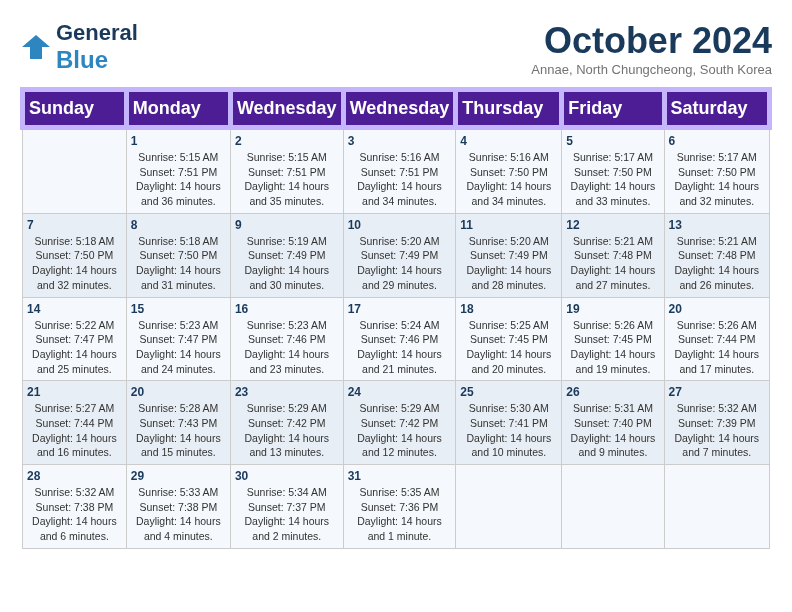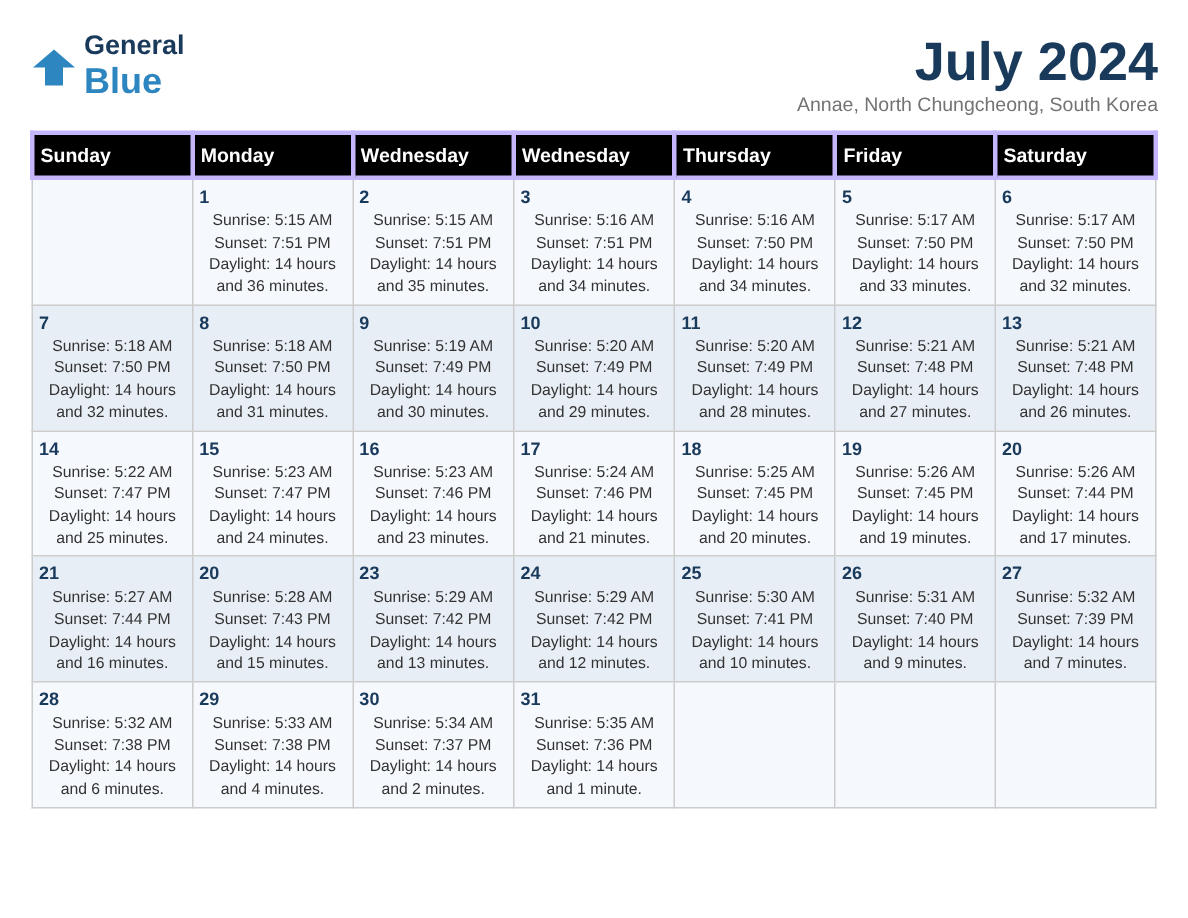--- a/index.html
+++ b/index.html
@@ -32,27 +32,27 @@
     .subtitle {
       font-size: 13px;
       color: #737373;
     }
     table {
       width: 100%;
       border-collapse: collapse;
       font-size: 11px;
     }
     thead tr th {
-      background-color: #000000;
+      background-color: #4c1d95;
       color: #fff;
       padding: 6px 4px;
       text-align: left;
-      font-size: 13px;
+      font-size: 18px;
       font-weight: bold;
-      border: 3px solid #c4b5fd;
+      border: 5px solid #c4b5fd;
     }
     tbody tr td {
       border: 1px solid #ccc;
       padding: 4px;
       vertical-align: top;
       width: 108px;
       min-height: 80px;
     }
     tbody tr:nth-child(odd) td {
       background-color: #f5f8fc;
@@ -80,26 +80,26 @@
 </head>
 <body>
 
 <div>
   <div class="header">
     <div class="logo">
       <svg width="32" height="28" viewBox="0 0 32 28">
         <polygon points="16,2 30,14 22,14 22,26 10,26 10,14 2,14" fill="#2e86c1"></polygon>
       </svg>
       <div>
-        <div style="font-size:18px;font-weight:bold;color:#1a3a5c;">General</div>
+        <div style="font-size:22px;font-weight:bold;color:#1a3a5c;">General</div>
         <div style="font-size:24px;font-weight:bold;color:#2e86c1;">Blue</div>
       </div>
     </div>
     <div class="title-block">
-      <div class="month-title">July 2024</div>
+      <div class="month-title">October 2024</div>
       <div class="subtitle">Annae, North Chungcheong, South Korea</div>
     </div>
   </div>
 
   <table>
     <thead>
       <tr>
       <th>Sunday</th>
           <th>Monday</th>
           <th>Wednesday</th>

